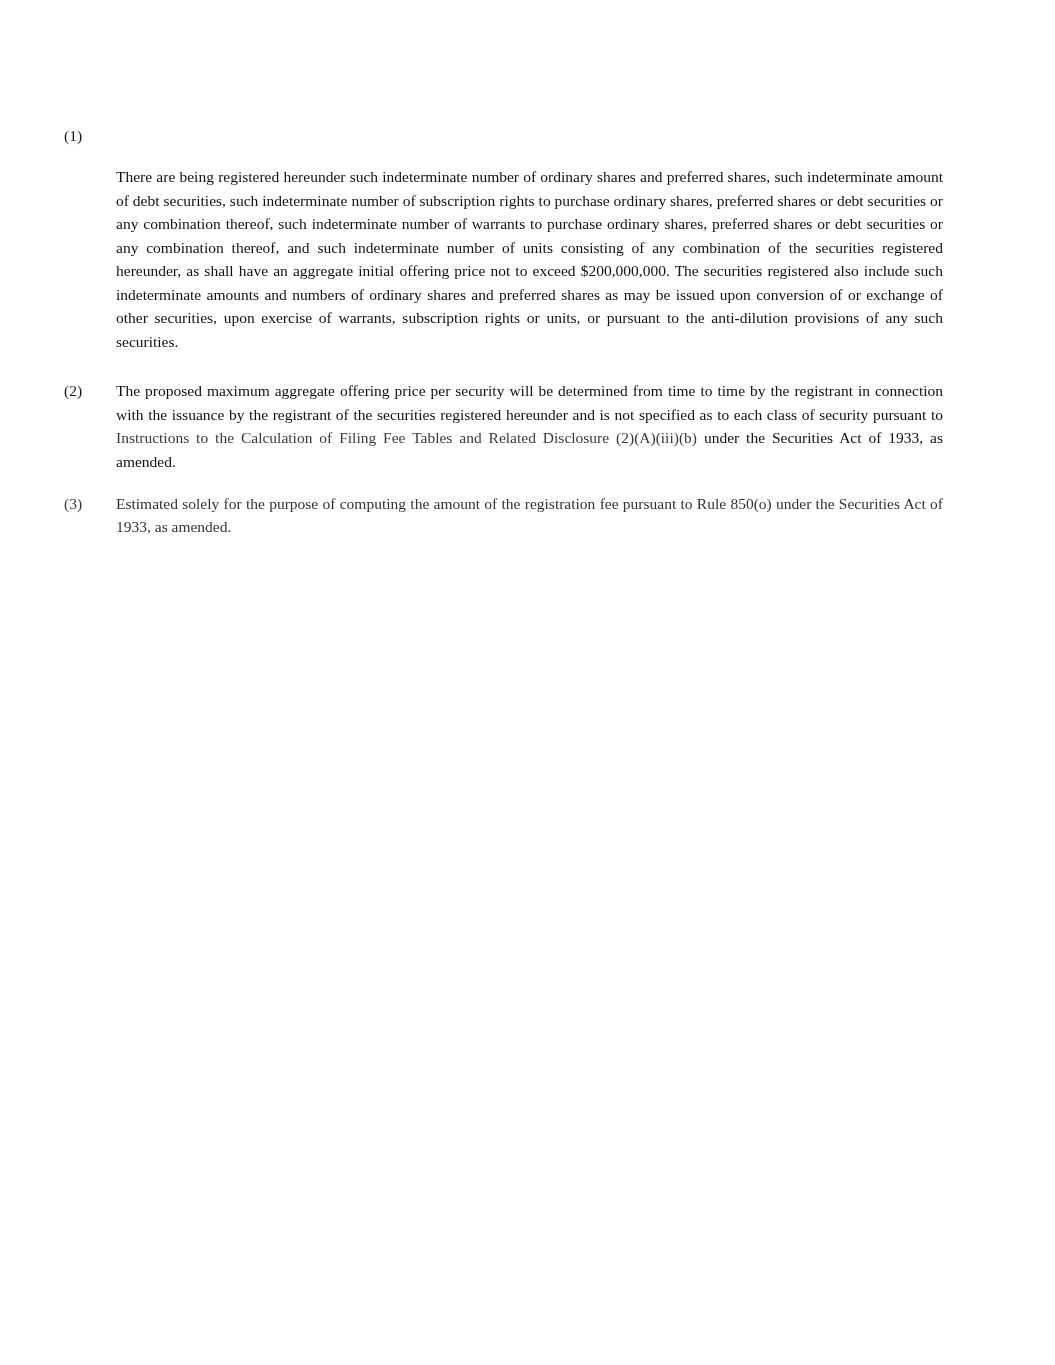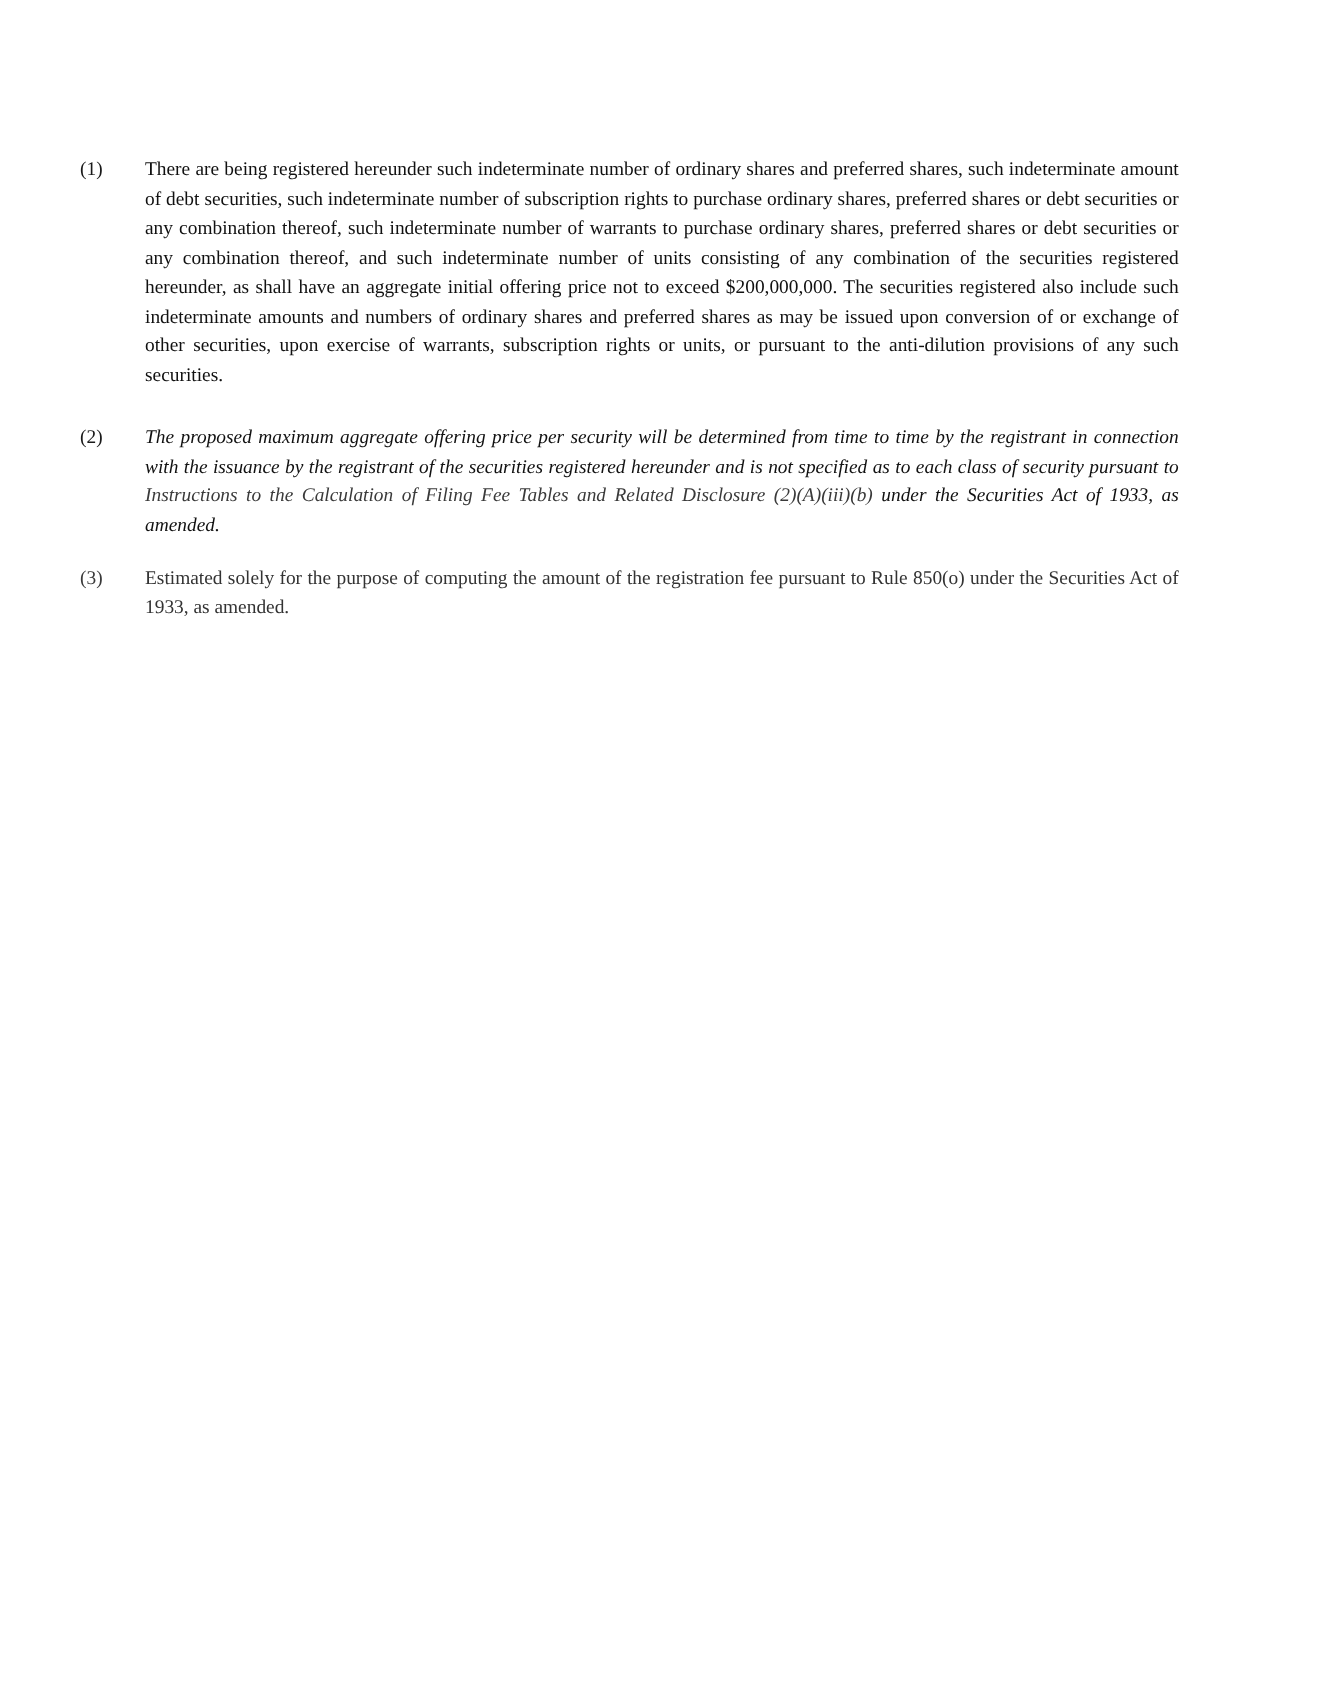--- a/index.html
+++ b/index.html
@@ -34,22 +34,22 @@
     line-height: 1.52;
     color: #1a1a1a;
   }
   .footnote-body {
     flex: 1 1 auto;
     font-size: 15.5px;
     line-height: 1.52;
     text-align: justify;
     color: #111111;
   }
-  .fn1 .footnote-body { color: #111111; }
-  .fn2 .footnote-body { color: #111111; font-style: italic; }
+  .fn1 .footnote-body { color: #111111; margin-top: 41px; }
+  .fn2 .footnote-body { color: #111111; }
   .fn2 .footnote-body .muted { color: #3a3a3a; }
   .fn3 .footnote-marker { color: #3a3a3a; }
   .fn3 .footnote-body { color: #333333; }
   .fn1 { margin-bottom: 26px; }
   .fn2 { margin-bottom: 18px; }
 </style>
 </head>
 <body>
 
 <div class="page">

